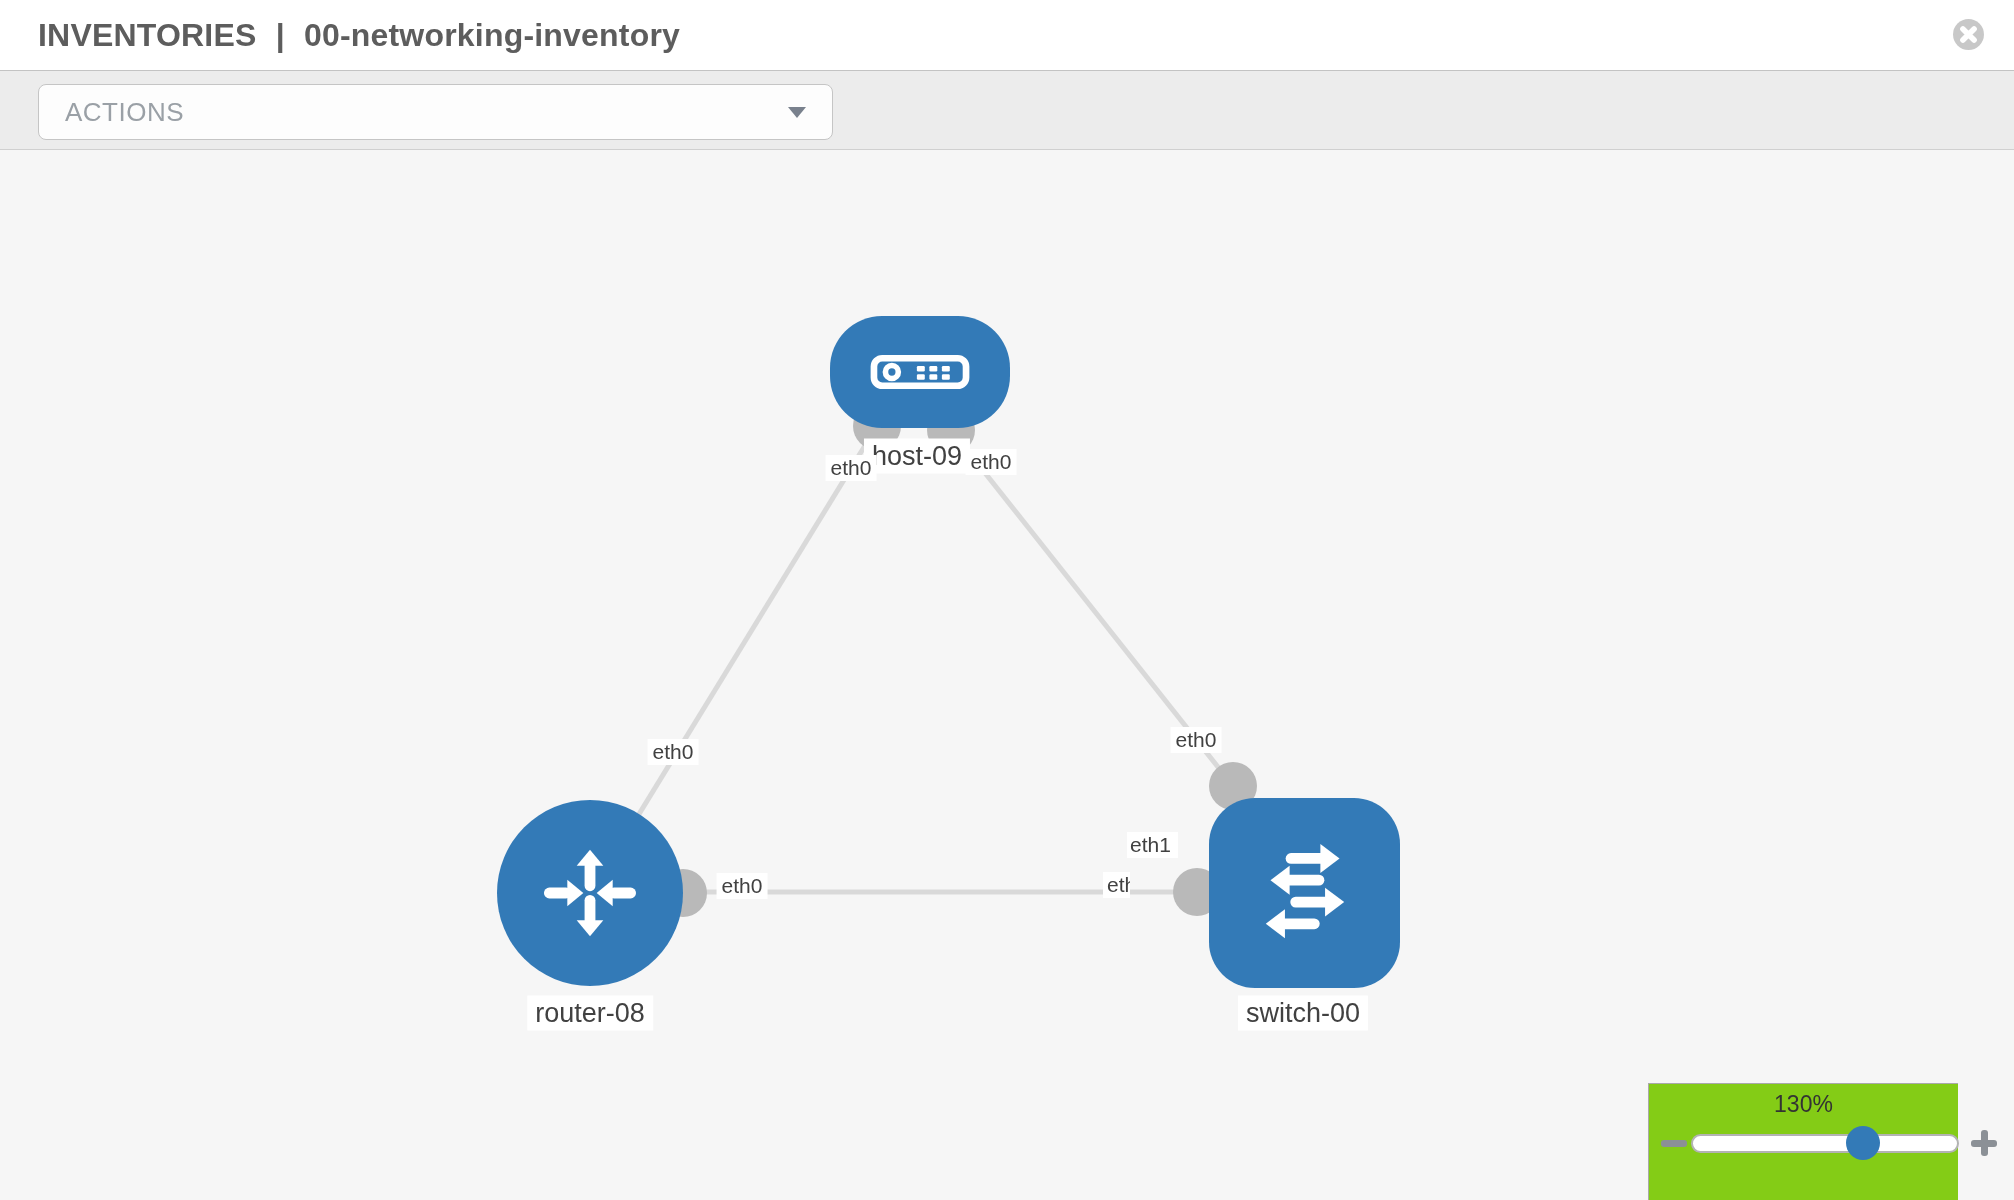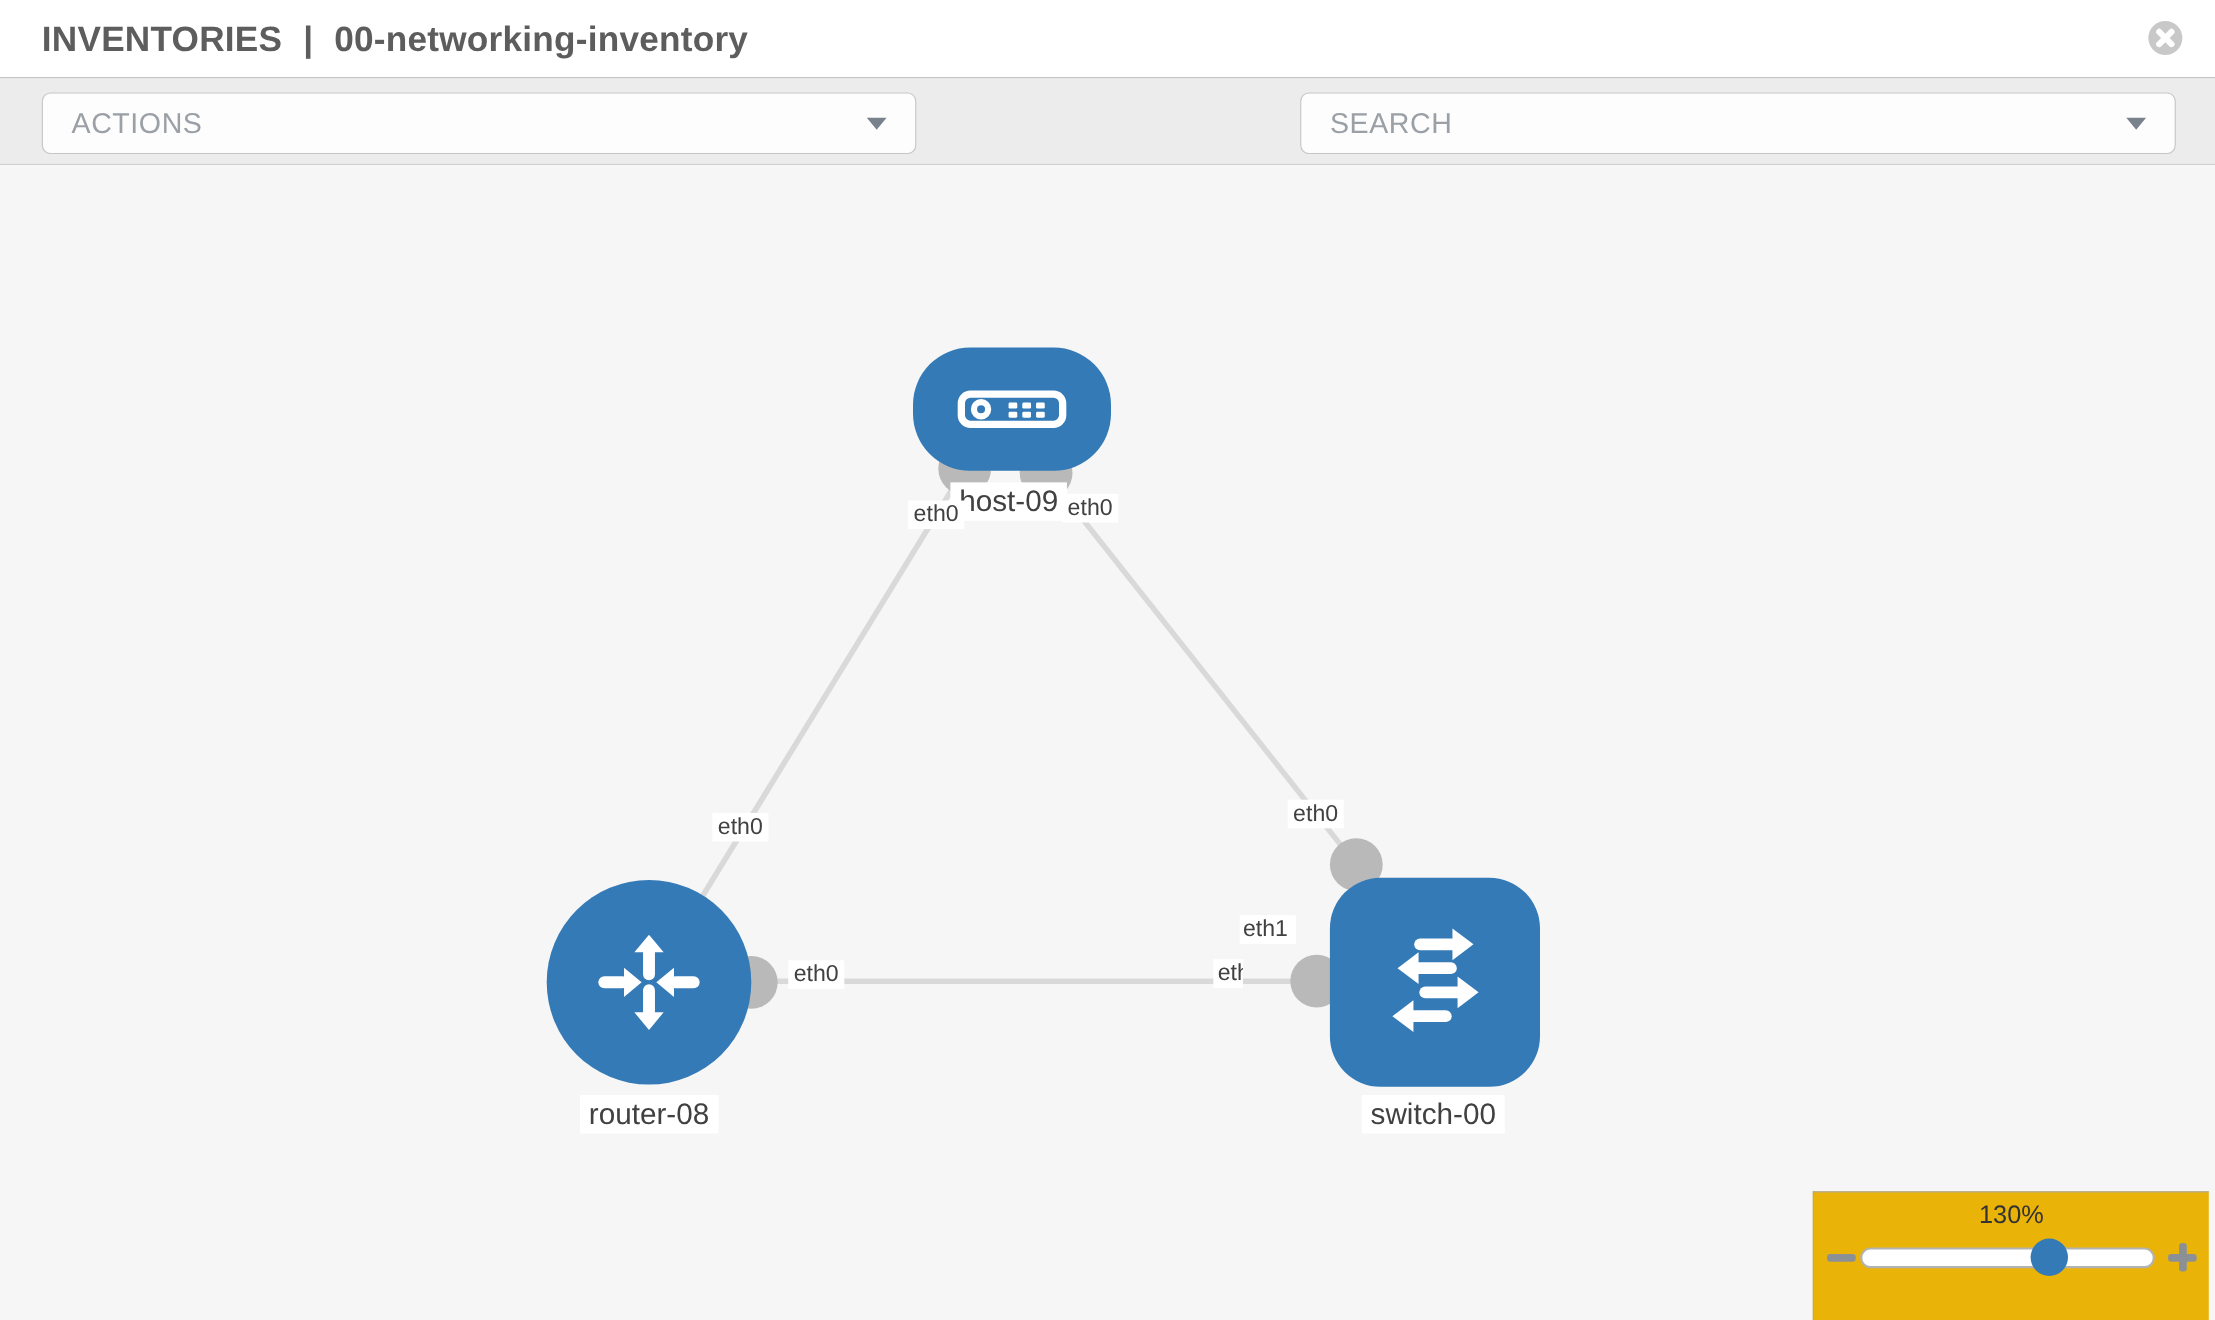--- a/index.html
+++ b/index.html
@@ -49,21 +49,21 @@
   .node.switch{left:1209px;top:648px;width:191px;height:190px;border-radius:46px;}
   .glabel{position:absolute;transform:translate(-50%,-50%);background:#fff;
           color:var(--label-text);white-space:nowrap;}
   .node-label{font-size:27px;padding:2px 8px;}
   .if-label{font-size:21px;padding:1px 5px;}
   .if-back{position:absolute;left:1103px;top:722px;width:27px;overflow:hidden;background:#fff;
            color:var(--label-text);font-size:21px;padding:1px 0 1px 4px;white-space:nowrap;}
   .if-front{position:absolute;left:1127px;top:682px;background:#fff;color:var(--label-text);
             font-size:21px;padding:1px 7px 1px 3px;white-space:nowrap;}
   
-  .zoom-panel{position:absolute;left:1648px;top:933px;width:360px;height:117px;background:#eab308;
+  .zoom-panel{position:absolute;left:1648px;top:933px;width:310px;height:117px;background:#84cc16;
               border-top:1px solid #a9a9a9;border-left:1px solid #a9a9a9;}
   .zoom-value{position:absolute;left:0;right:0;top:7px;text-align:center;
               font-size:23px;color:#333;}
   .zbar{position:absolute;background:#8b9096;border-radius:3px;}
   .zoom-minus{position:absolute;left:8px;top:42px;width:34px;height:34px;border:none;
               background:none;padding:0;cursor:pointer;}
   .zoom-minus .h{left:4px;top:14px;width:26px;height:7px;}
   .zoom-plus{position:absolute;left:318px;top:42px;width:34px;height:34px;border:none;
              background:none;padding:0;cursor:pointer;}
   .zoom-plus .h{left:4px;top:14px;width:26px;height:7px;}
@@ -102,24 +102,20 @@
       <svg width="38" height="38" viewBox="0 0 512 512">
         <path fill="#858b93" d="M507.73 109.1c-2.24-9.03-13.54-12.09-20.12-5.51l-74.36 74.36-67.88-11.31-11.31-67.88 74.36-74.36c6.62-6.62 3.43-17.9-5.66-20.16-47.38-11.74-99.55.91-136.58 37.93-39.64 39.64-50.55 97.1-34.05 147.2L18.74 402.76c-24.99 24.99-24.99 65.51 0 90.5 24.99 24.99 65.51 24.99 90.5 0l213.21-213.21c50.12 16.71 107.47 5.68 147.37-34.22 37.07-37.07 49.7-89.32 37.91-136.73zM64 472c-13.25 0-24-10.75-24-24 0-13.26 10.75-24 24-24s24 10.74 24 24c0 13.25-10.75 24-24 24z"></path>
       </svg>
     </button>
     <button class="tool-btn key">
       <svg width="38" height="38" viewBox="0 0 512 512">
         <path fill="#858b93" transform="scale(-1,1) translate(-512,0)" d="M512 176.001C512 273.203 433.202 352 336 352c-11.22 0-22.19-1.062-32.827-3.069l-24.012 27.014A23.999 23.999 0 0 1 261.223 384H224v40c0 13.255-10.745 24-24 24h-40v40c0 13.255-10.745 24-24 24H24c-13.255 0-24-10.745-24-24v-78.059c0-6.365 2.529-12.47 7.029-16.971l161.802-161.802C163.108 213.814 160 195.271 160 176 160 78.798 238.797.001 335.999 0 433.488-.001 512 78.511 512 176.001zM336 128c0 26.51 21.49 48 48 48s48-21.49 48-48-21.49-48-48-48-48 21.49-48 48z"></path>
       </svg>
     </button>
 
-    <div class="select search">
-      <span class="txt">SEARCH</span>
-      <span class="chev"></span>
-    </div>
   </div>
 
   <div class="canvas">
 
     <svg class="links" width="2014" height="1050">
       <line x1="877" y1="276" x2="590" y2="744" stroke="#d9d9d9" stroke-width="5"></line>
       <line x1="951" y1="280" x2="1233" y2="636" stroke="#d9d9d9" stroke-width="5"></line>
       <line x1="640" y1="742" x2="1230" y2="742" stroke="#d9d9d9" stroke-width="5"></line>
     </svg>
 

